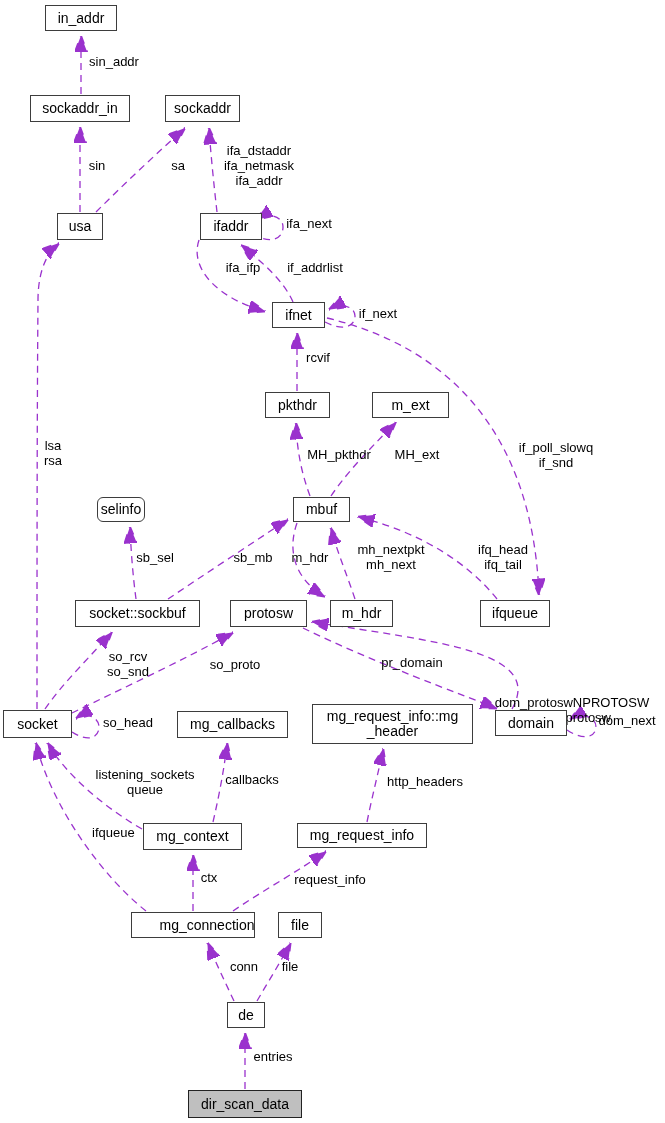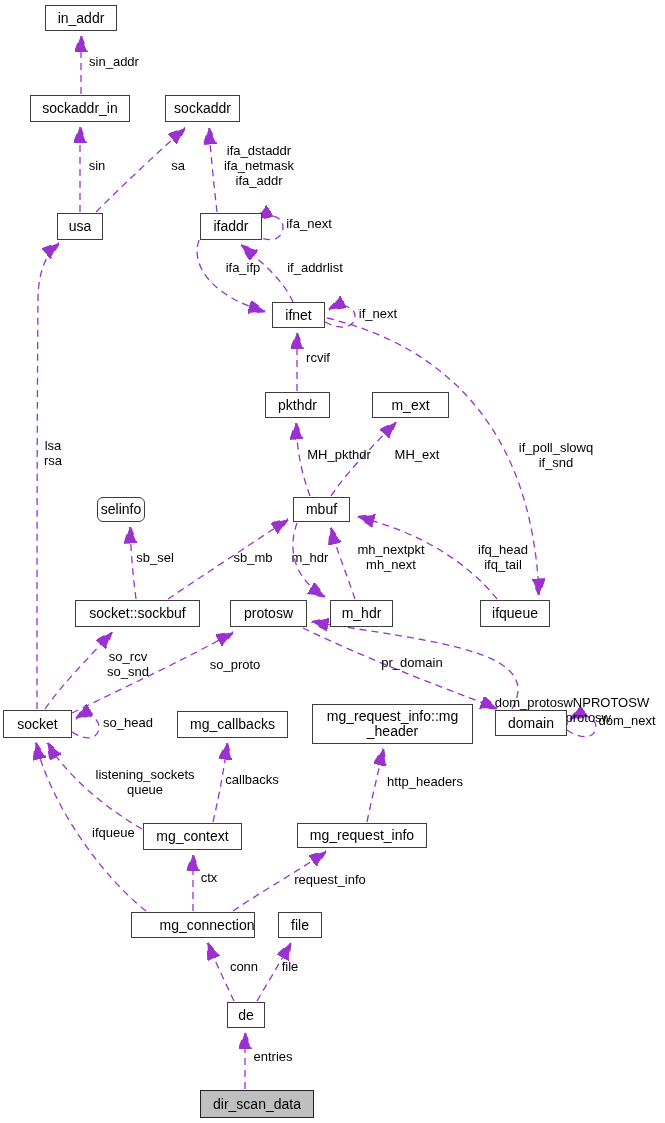--- a/index.html
+++ b/index.html
@@ -107,21 +107,21 @@
   <div class="node" style="left:3px;top:710px;width:69px;height:28px;">socket</div>
   <div class="node" style="left:177px;top:711px;width:111px;height:27px;">mg_callbacks</div>
   <div class="node" style="left:312px;top:704px;width:161px;height:40px;">mg_request_info::mg
 _header</div>
   <div class="node" style="left:495px;top:710px;width:72px;height:26px;">domain</div>
   <div class="node" style="left:143px;top:823px;width:99px;height:27px;">mg_context</div>
   <div class="node" style="left:297px;top:823px;width:130px;height:25px;">mg_request_info</div>
   <div class="node" style="left:131px;top:912px;width:124px;height:26px;padding-left:28px;">mg_connection</div>
   <div class="node" style="left:278px;top:912px;width:44px;height:26px;">file</div>
   <div class="node" style="left:227px;top:1002px;width:38px;height:26px;">de</div>
-  <div class="node highlight" style="left:188px;top:1090px;width:114px;height:28px;margin-left:12px;">dir_scan_data</div>
+  <div class="node highlight" style="left:188px;top:1090px;width:114px;height:28px;">dir_scan_data</div>
 
   <div class="elabel" style="left:85px;top:54px;width:58px;">sin_addr</div>
   <div class="elabel" style="left:84px;top:158px;width:26px;">sin</div>
   <div class="elabel" style="left:167px;top:158px;width:22px;">sa</div>
   <div class="elabel" style="left:215px;top:143px;width:88px;">ifa_dstaddr
 ifa_netmask
 ifa_addr</div>
   <div class="elabel" style="left:284px;top:216px;width:50px;">ifa_next</div>
   <div class="elabel" style="left:220px;top:260px;width:46px;">ifa_ifp</div>
   <div class="elabel" style="left:280px;top:260px;width:70px;">if_addrlist</div>

